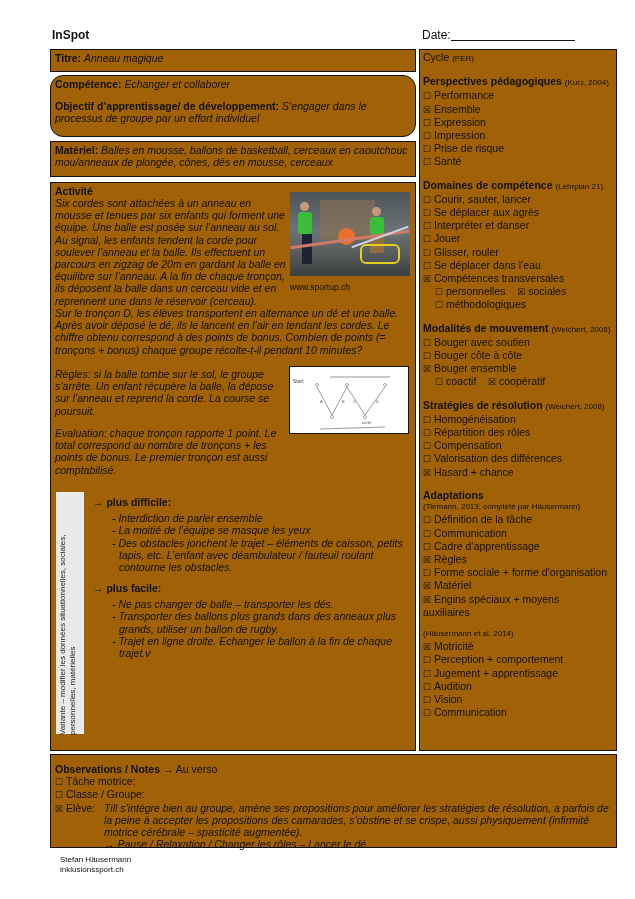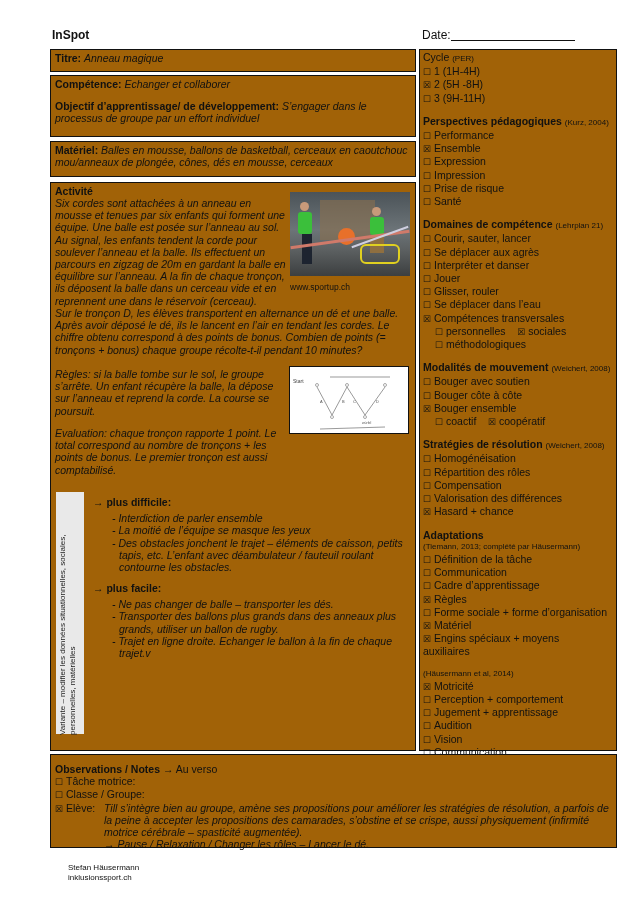--- a/index.html
+++ b/index.html
@@ -30,21 +30,21 @@
 <div class="abs hdr b" style="left:52px;top:29px;text-align:right;">InSpot</div>
 <div class="abs hdr" style="left:422px;top:29px;">
   <span>Date:</span><span style="display:inline-block;width:124px;border-bottom:1px solid #111;height:11px;vertical-align:bottom;"></span>
 </div>
 
 <div class="box" style="left:50px;top:49px;width:366px;height:23px;">
   <span class="b">Titre:</span>
   <span class="i">Anneau magique</span>
 </div>
 
-<div class="box" style="left:50px;top:75px;width:366px;height:62px;">
+<div class="box" style="left:50px;top:75px;width:366px;height:62px;border-radius:13px;">
   <div><span class="b">Compétence:</span>
   <span class="i">Echanger et collaborer</span></div>
   <div style="margin-top:10px;"><span class="b">Objectif d’apprentissage/ de développement:</span>
   <span class="i">S’engager dans le processus de groupe par un effort individuel</span></div>
 </div>
 
 <div class="box" style="left:50px;top:141px;width:366px;height:36px;">
   <span class="b">Matériel:</span>
   <span class="i">Balles en mousse, ballons de basketball, cerceaux en caoutchouc mou/anneaux de plongée, cônes, dés en mousse, cerceaux</span>
 </div>
@@ -108,25 +108,20 @@
   <ul class="dash">
     <li>- Ne pas changer de balle – transporter les dés.</li>
     <li>- Transporter des ballons plus grands dans des anneaux plus grands, utiliser un ballon de rugby.</li>
     <li>- Trajet en ligne droite. Echanger le ballon à la fin de chaque trajet.v</li>
   </ul>
 </div>
 
 <div class="box" style="left:419px;top:49px;width:198px;height:702px;padding:1px 3px;">
   <div class="sec">
     <div><span>Cycle</span> <span class="small">(PER)</span></div>
-    <div class="list">
-        <div class="row"><span class="cb">☐</span><span>1  (1H-4H)</span></div>
-        <div class="row"><span class="cb">☒</span><span>2  (5H -8H)</span></div>
-        <div class="row"><span class="cb">☐</span><span>3  (9H-11H)</span></div>
-      </div>
   </div>
   <div class="sec">
     <div><span class="b">Perspectives pédagogiques</span> <span class="small">(Kurz, 2004)</span></div>
     <div class="list">
         <div class="row"><span class="cb">☐</span><span>Performance</span></div>
         <div class="row"><span class="cb">☒</span><span>Ensemble</span></div>
         <div class="row"><span class="cb">☐</span><span>Expression</span></div>
         <div class="row"><span class="cb">☐</span><span>Impression</span></div>
         <div class="row"><span class="cb">☐</span><span>Prise de risque</span></div>
         <div class="row"><span class="cb">☐</span><span>Santé</span></div>
@@ -206,16 +201,16 @@
   <div class="row"><span class="cb">☐</span><span>Classe / Groupe:</span></div>
   <div style="display:flex;">
     <div class="row" style="width:49px;"><span class="cb">☒</span><span>Elève:</span></div>
     <div style="flex:1;">
       <div class="i">Till s’intègre bien au groupe, amène ses propositions pour améliorer les stratégies de résolution, a parfois de la peine à accepter les propositions des camarades, s’obstine et se crispe, aussi physiquement (infirmité motrice cérébrale – spasticité augmentée).</div>
       <div class="i">→ Pause / Relaxation / Changer les rôles – Lancer le dé.</div>
     </div>
   </div>
 </div>
 
-<div class="abs" style="left:68px;top:855px;font-size:8px;line-height:10px;margin-top:8px;">
+<div class="abs" style="left:60px;top:855px;font-size:8px;line-height:10px;">
   <div>Stefan Häusermann</div>
   <div>inklusionssport.ch</div>
 </div>
 
 </body></html>

